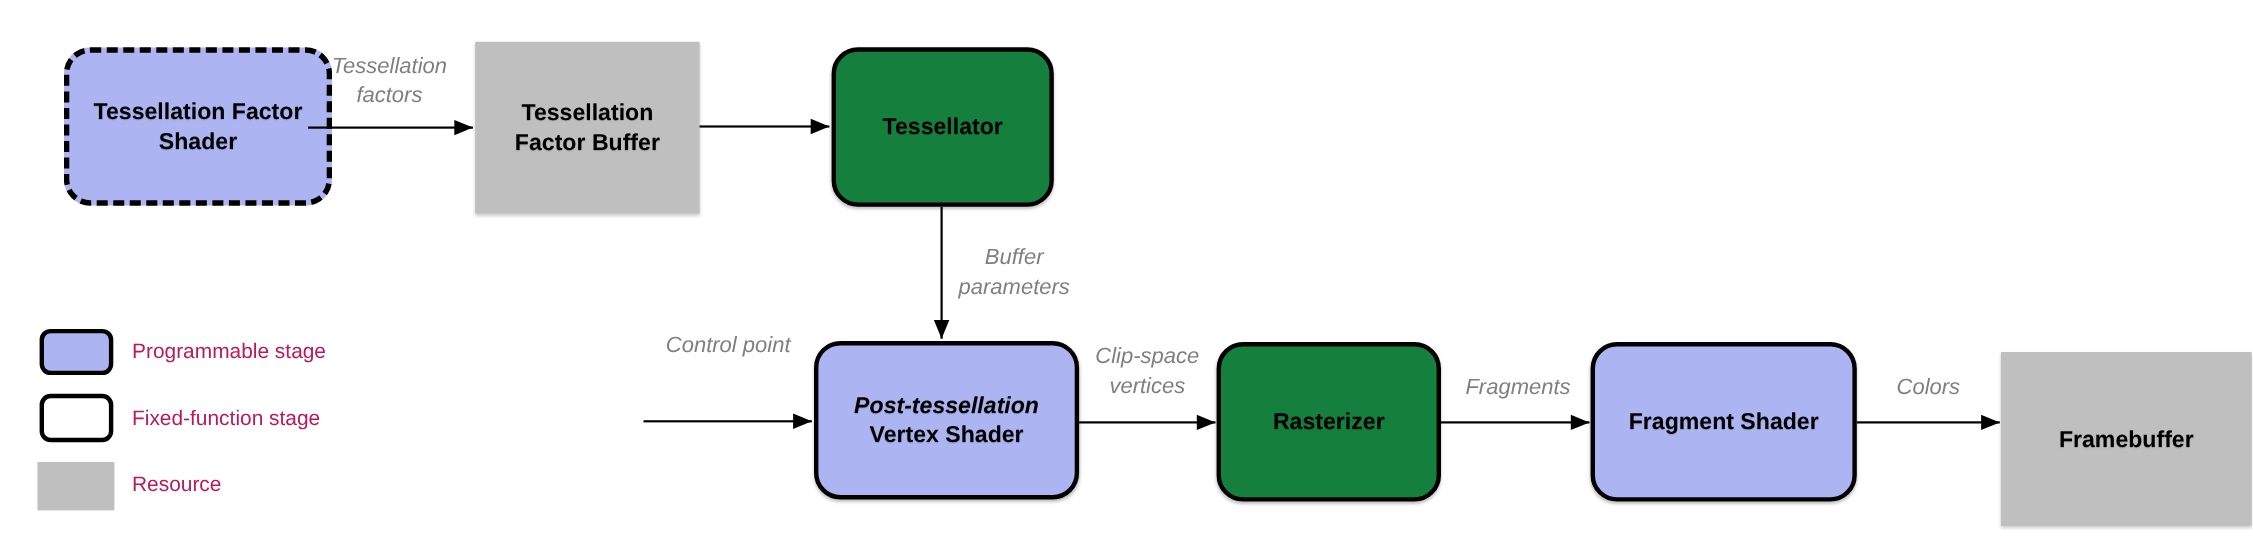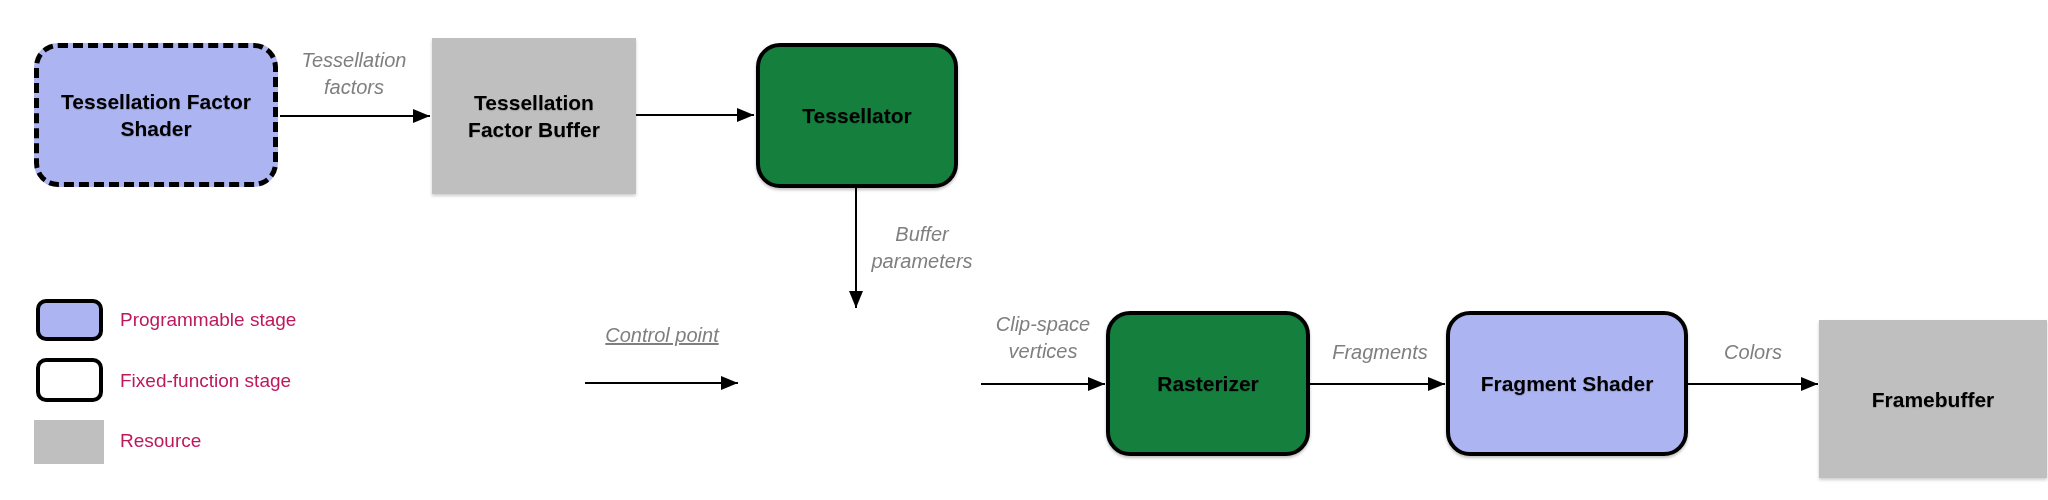--- a/index.html
+++ b/index.html
@@ -30,20 +30,21 @@
   .node.rounded{
     border:4px solid var(--node-border);
     border-radius:24px;
     background:#15803d;
     box-shadow:0 2px 3px rgba(0,0,0,0.25);
   }
   .node.dashed{
     border:5px dashed var(--node-border);
     border-radius:24px;
     box-shadow:none;
+    margin-left:24px;
   }
   .node.programmable{background:var(--programmable-fill);}
   .node.resource{
     background:var(--resource-fill);
     border:none;border-radius:0;
     box-shadow:0 2px 3px rgba(0,0,0,0.2);
   }
   .node .l{display:block;}
   .node .it{font-style:italic;}
   
@@ -106,20 +107,24 @@
 
   <div class="node resource" style="left:432px;top:38px;width:204px;height:156px;">
     <span class="l">Tessellation</span>
     <span class="l">Factor Buffer</span>
   </div>
 
   <div class="node rounded" style="left:756px;top:43px;width:202px;height:145px;">
     <span class="l">Tessellator</span>
   </div>
 
+  <div class="node rounded programmable" style="left:740px;top:310px;width:241px;height:144px;">
+    <span class="l it">Post-tessellation</span>
+    <span class="l">Vertex Shader</span>
+  </div>
 
   <div class="node rounded" style="left:1106px;top:311px;width:204px;height:145px;justify-content:center;">
     <span class="l">Rasterizer</span>
   </div>
 
   <div class="node rounded programmable" style="left:1446px;top:311px;width:242px;height:145px;">
     <span class="l">Fragment Shader</span>
   </div>
 
   <div class="node resource" style="left:1819px;top:320px;width:228px;height:158px;">
@@ -135,21 +140,21 @@
   <div class="arrow-h" style="left:1688px;top:383px;width:130px;"></div>
 
   <div class="elabel" style="left:254px;top:47px;">
     <span>Tessellation</span>
     <span>factors</span>
   </div>
   <div class="elabel" style="left:822px;top:221px;">
     <span>Buffer</span>
     <span>parameters</span>
   </div>
-  <div class="elabel" style="left:562px;top:322px;text-decoration:underline;">
+  <div class="elabel" style="left:562px;top:301px;">
     <span>Control point</span>
   </div>
   <div class="elabel" style="left:943px;top:311px;">
     <span>Clip-space</span>
     <span>vertices</span>
   </div>
   <div class="elabel" style="left:1280px;top:339px;">
     <span>Fragments</span>
   </div>
   <div class="elabel" style="left:1653px;top:339px;">

